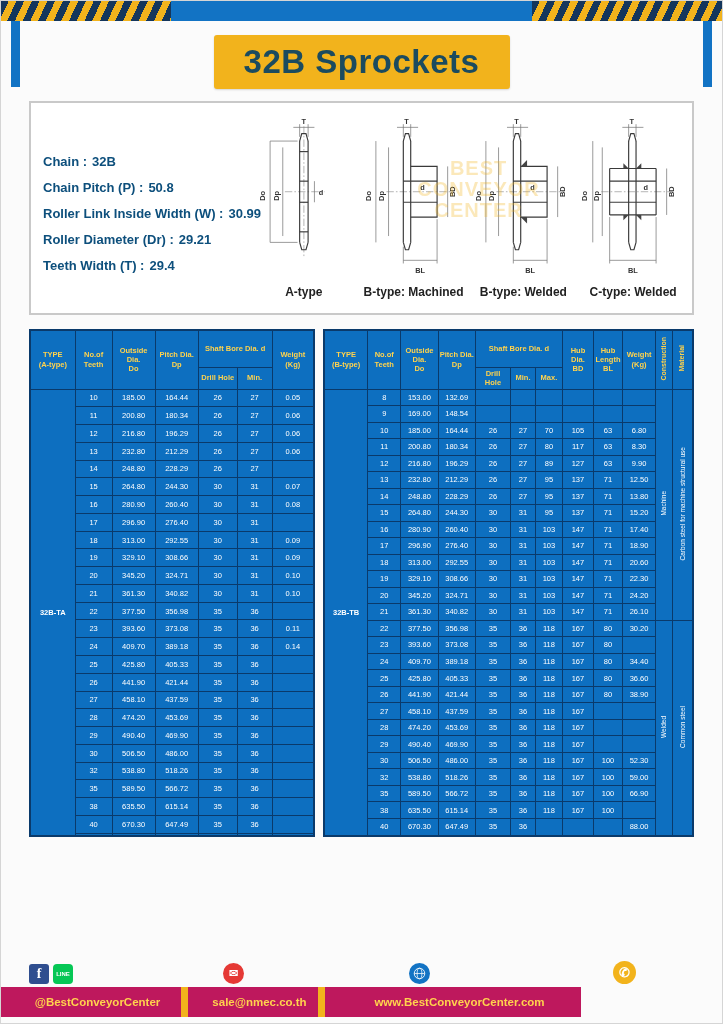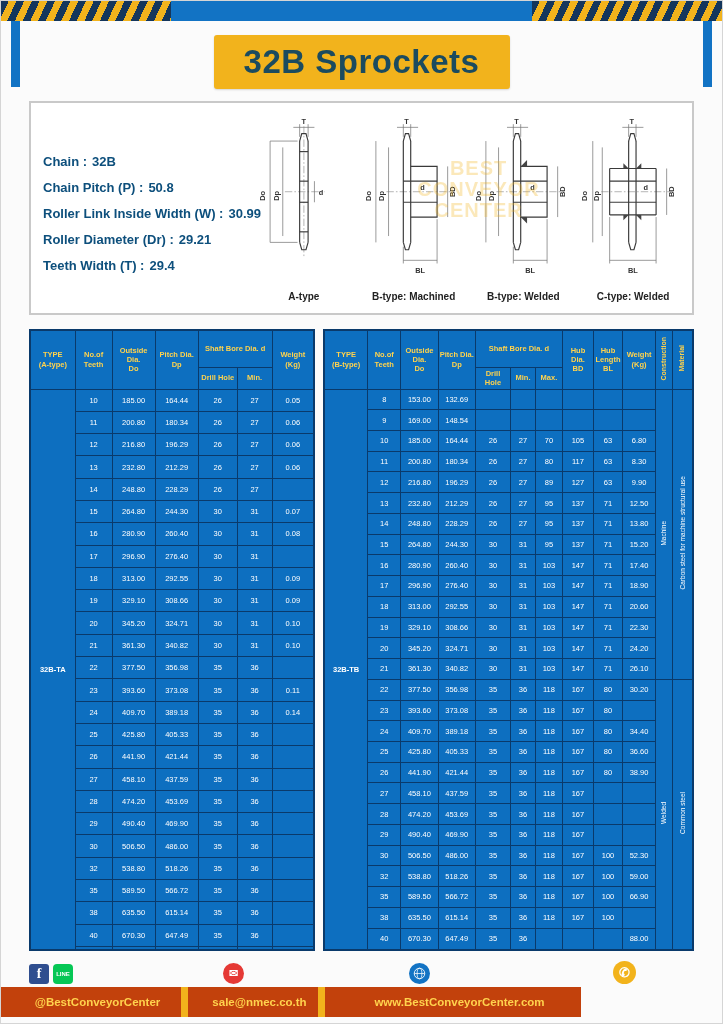--- a/index.html
+++ b/index.html
@@ -20,29 +20,29 @@
 
   
   .spec-panel { margin:12px 28px 0; height:214px; background:#fff; border:2px solid #c9c9c9; display:flex; position:relative; }
   .specs { width:218px; padding:46px 0 0 12px; }
   .spec-line { font-size:13px; font-weight:bold; color:#0d4f7c; line-height:2.0; white-space:nowrap; }
   .spec-line .spec-value { margin-left:5px; }
   .drawings { flex:1; position:relative; display:flex; padding:6px 4px 2px 0; }
   .watermark { position:absolute; left:38%; top:26%; text-align:center; color:rgba(242,179,28,.30); font-weight:bold; line-height:1.05; font-size:20px; letter-spacing:1px; pointer-events:none; }
   figure.drawing { flex:1; display:flex; flex-direction:column; align-items:center; }
   figure.drawing svg { width:100%; height:176px; }
-  figure.drawing figcaption { font-size:10px; font-weight:bold; color:#222; margin-top:6px; }
+  figure.drawing figcaption { font-size:12px; font-weight:bold; color:#222; margin-top:0; }
   .s { stroke:#3a3a3a; fill:none; stroke-width:1.1; }
   .d { stroke:#777; fill:none; stroke-width:0.7; }
   .cl { stroke:#8a8a8a; fill:none; stroke-width:0.6; stroke-dasharray:7 2 1.5 2; }
   .t { font-size:7px; fill:#333; font-weight:bold; }
   .weld { fill:#444; stroke:none; }
 
   
-  .tables { margin:14px 28px 0; height:622px; display:flex; gap:8px;justify-content:flex-end; }
+  .tables { margin:14px 28px 0; height:508px; display:flex; gap:8px;justify-content:flex-end; }
   table.spk { border-collapse:collapse; table-layout:fixed; height:100%; background:#0d6fc0; border:2px solid #0a3a6b; }
   #table-a { width:287px; } #table-b { width:372px; }
   table.spk th, table.spk td { border:1px solid #0a3a6b; text-align:center; vertical-align:middle; padding:0 1px; overflow:hidden; }
   table.spk th { color:#ffd34d; font-weight:bold; font-size:7.5px; white-space:pre-line; line-height:1.25; }
   table.spk thead tr:first-child { height:37px; }
   table.spk thead tr:last-child { height:22px; }
   table.spk td { color:#fff; font-size:7.5px; }
   td.type-cell { font-size:9px; font-weight:bold; color:#fff; }
   .vcell { padding:0; }
   .vtext { writing-mode:vertical-rl; transform:rotate(180deg); display:inline-block; font-size:6.5px; color:#fff; line-height:1.1; max-height:100%; }
@@ -52,21 +52,21 @@
   .footer { position:absolute; left:0; bottom:6px; width:100%; }
   .icon-strip { position:relative; height:27px; }
   .icon { position:absolute; bottom:3px; display:flex; align-items:center; justify-content:center; color:#fff; font-weight:bold; }
   .fb-icon { left:28px; width:20px; height:20px; background:#2f4e8f; border-radius:3px; font-size:14px; font-family:"Liberation Serif", serif; }
   .line-icon { left:52px; width:20px; height:20px; background:#06c755; border-radius:4px; font-size:6px; }
   .mail-icon { left:222px; width:21px; height:21px; background:#e53935; border-radius:50%; font-size:11px; }
   .globe-icon { left:408px; width:21px; height:21px; background:#1273c4; border-radius:50%; }
   .phone-icon { left:612px; width:23px; height:23px; background:#f2b31c; border-radius:50%; font-size:13px; }
   .bar { height:30px; display:flex; align-items:stretch; }
   .seg { display:flex; align-items:center; justify-content:center; font-weight:bold; font-size:11.5px; }
-  .seg.blue { background:#c2410c; color:#ffd34d;padding-left:13px; }
+  .seg.blue { background:#be185d; color:#ffd34d;padding-left:13px; }
   .seg.white { background:#fdfdfd; color:#0d3a66; flex:1; font-size:11.5px; }
   .ysep { width:7px; background:#f2b31c; }
   .s1 { width:180px; } .s2 { width:130px; } .s3 { width:256px; }
 </style>
 </head>
 <body>
 
 <div class="page">
 
   <div class="topbar">

